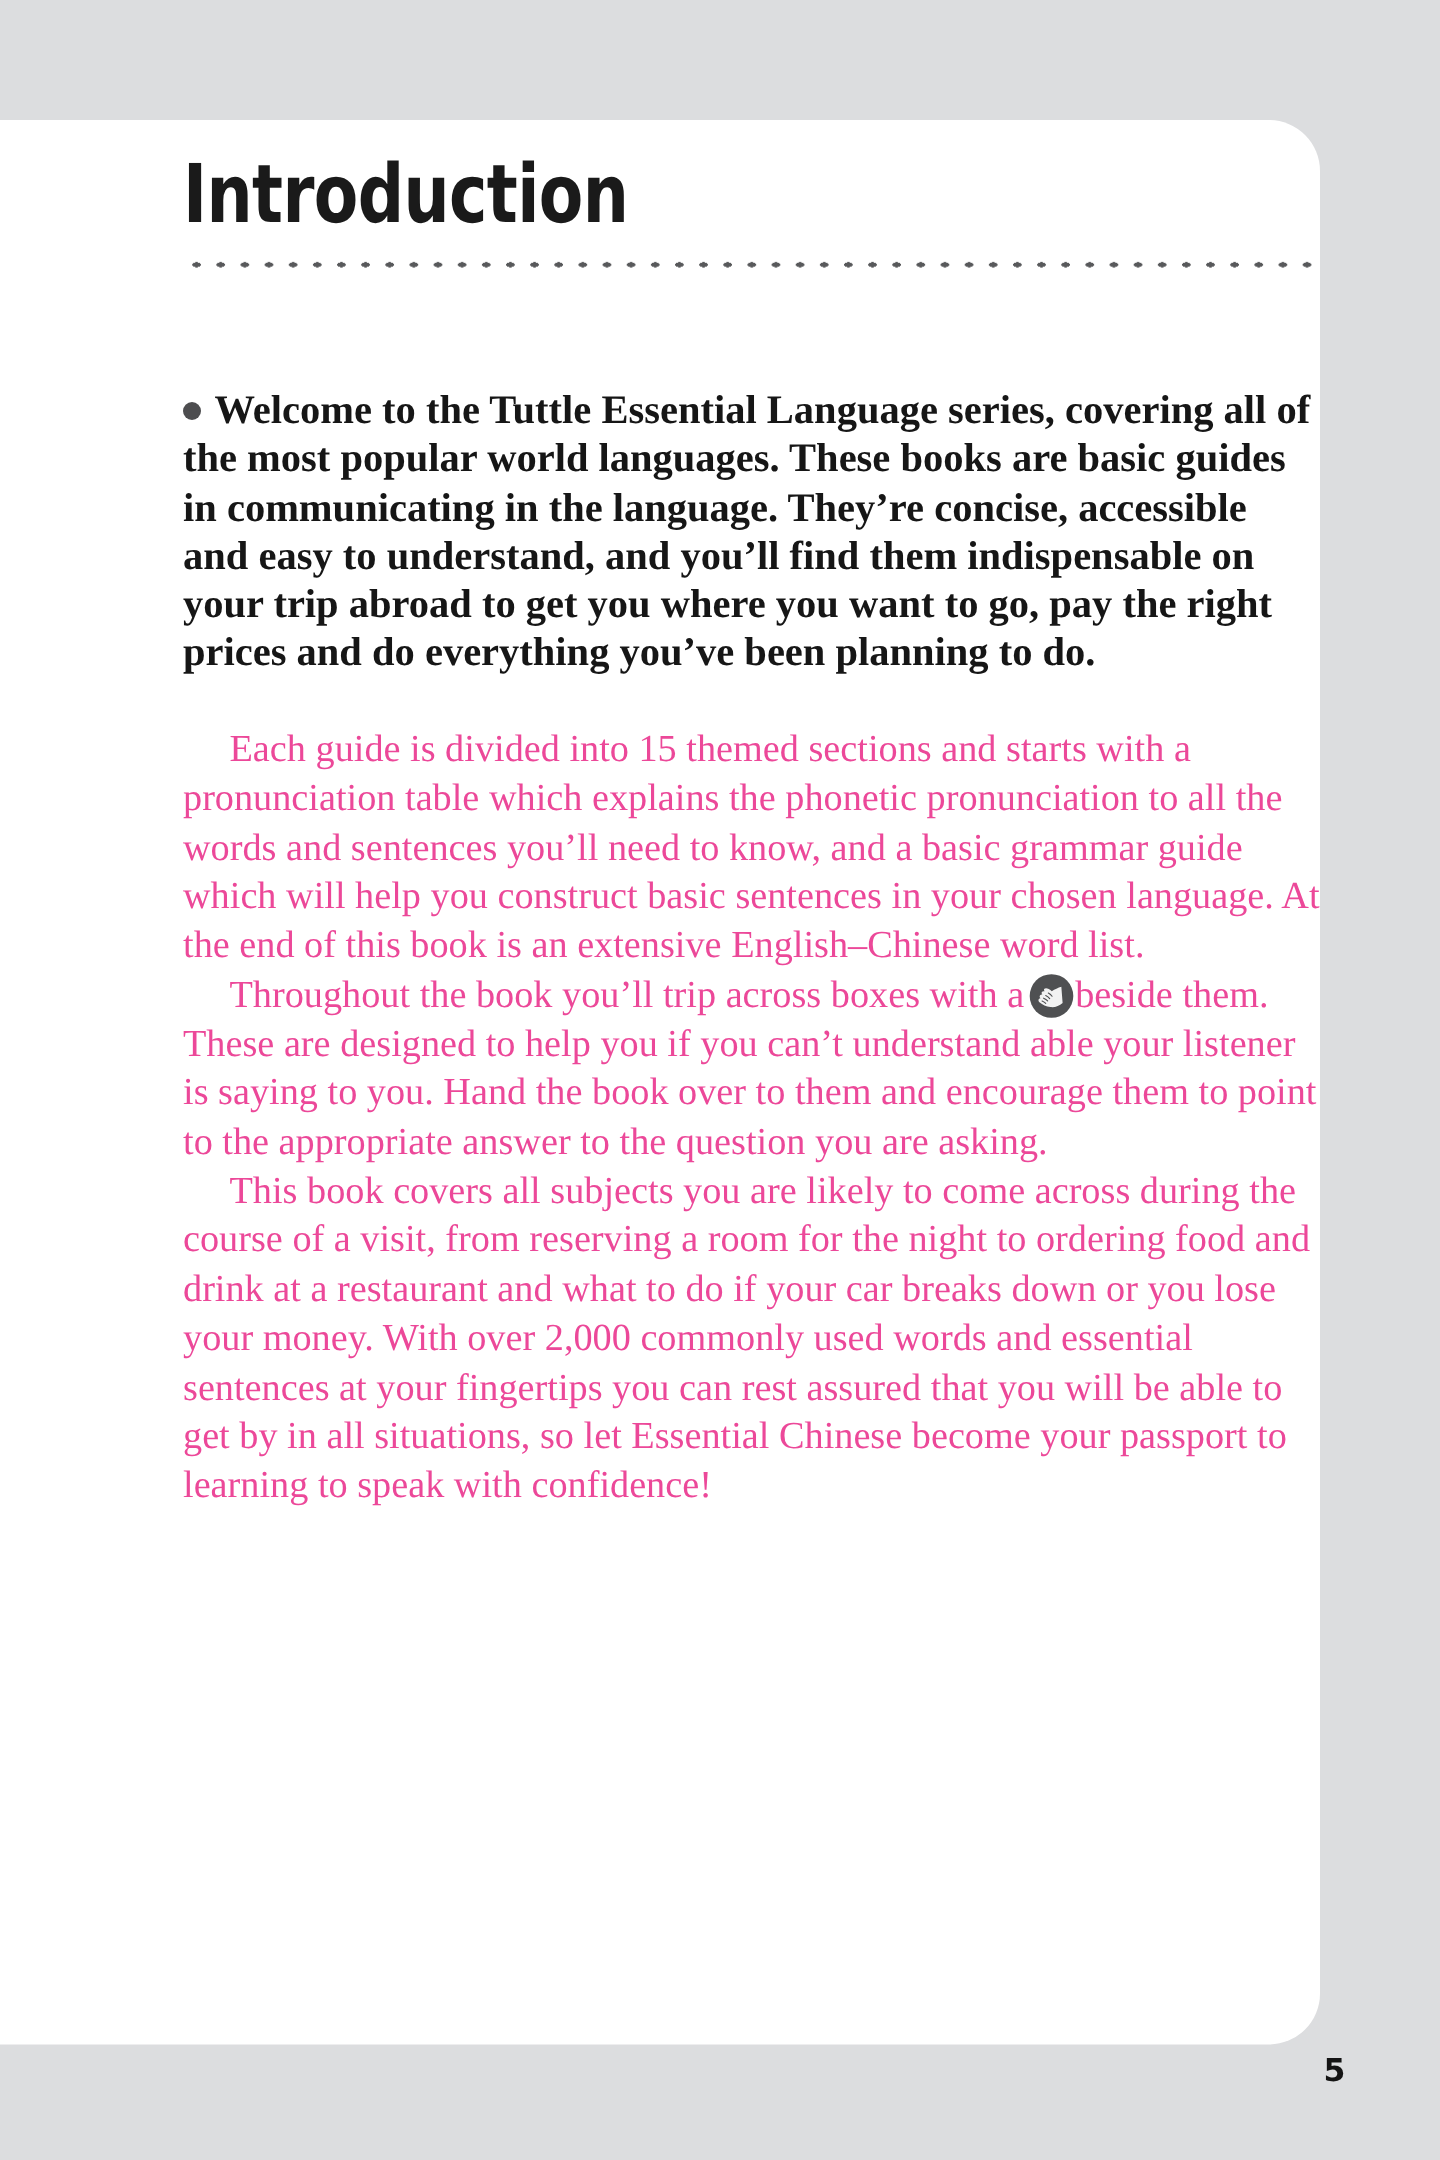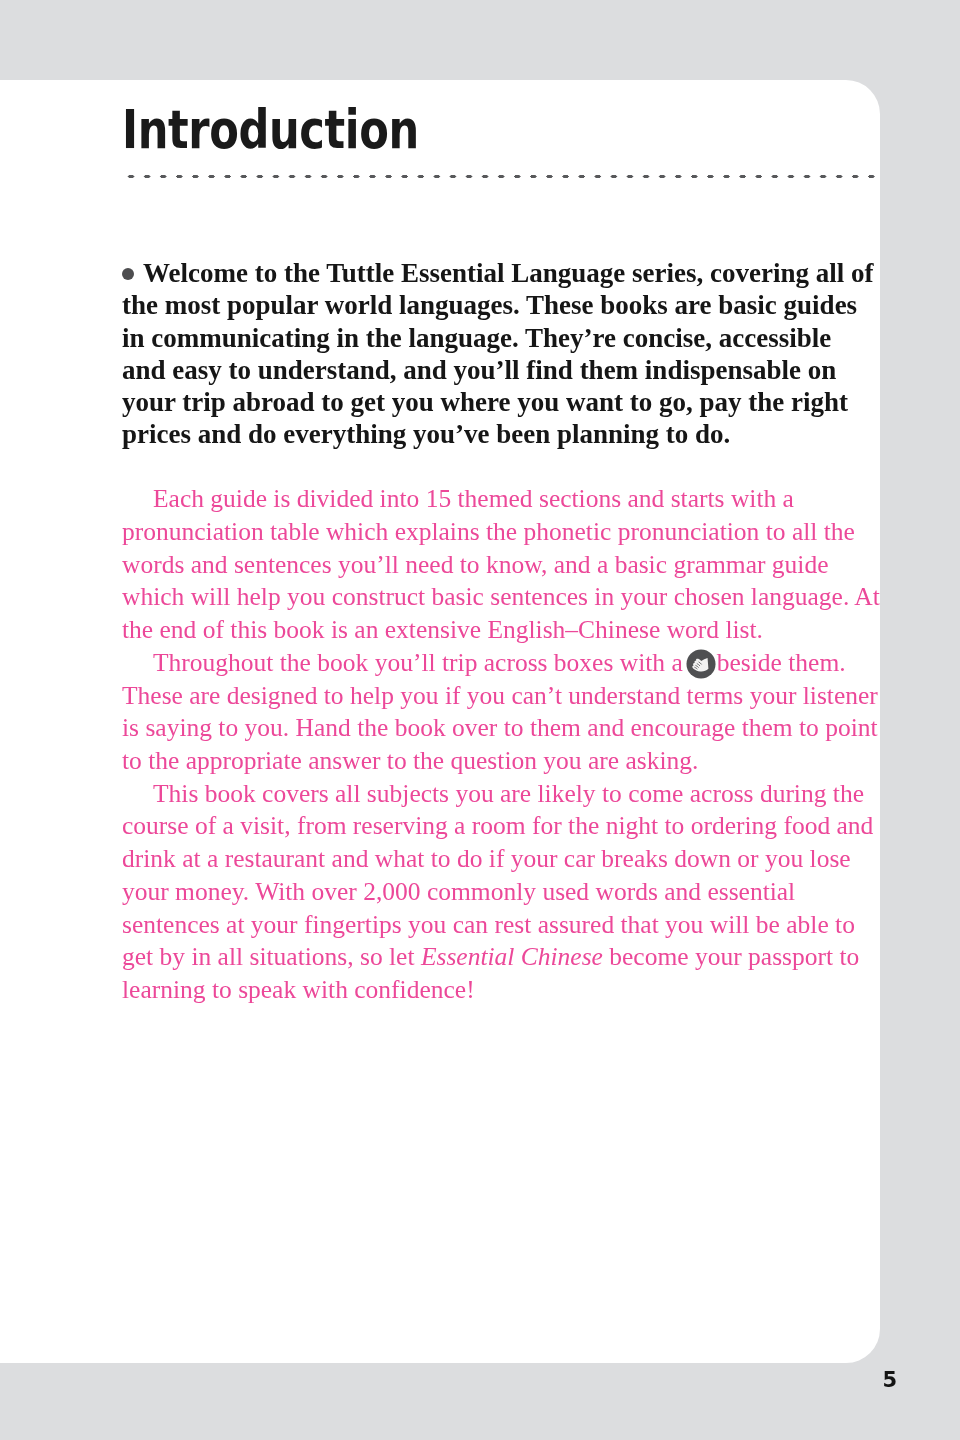--- a/index.html
+++ b/index.html
@@ -88,21 +88,20 @@
     font-size: 25.5px;
     line-height: 32.7px;
     color: #ec4899;
     width: 758px;
   }
   #body-copy p {
     margin: 0;
     text-indent: 31px;
   }
   .italic-title {
-    font-style: italic;
   }
 
   
   .hand-icon {
     display: inline-block;
     width: 30px;
     height: 30px;
     vertical-align: -0.33em;
     margin: 0 1px 0 3px;
   }
@@ -139,21 +138,21 @@
         <span>Each guide is divided into 15 themed sections and starts with a pronunciation table which explains the phonetic pronunciation to all the words and sentences you’ll need to know, and a basic grammar guide which will help you construct basic sentences in your chosen language. At the end of this book is an extensive English–Chinese word list.</span>
       </p>
 
       <p><span>Throughout the book you’ll trip across boxes with a</span><span class="hand-icon"><svg viewBox="0 0 64 64" width="30" height="30" aria-hidden="true">
             <circle cx="32" cy="32" r="31" fill="#4f5052"></circle>
             <path d="M46 19c-4.6 1.4-9.4 3.6-13.6 6.4 -1.1-1.4-2.6-2.6-4.3-3.4 -2.6-1.2-5.1-1.3-6.2-0.2 -0.9 0.9-0.7 2.3 0.3 3.6 -1.5-0.4-2.8-0.2-3.6 0.6 -1 1-0.8 2.6 0.3 4 -1.3-0.2-2.4 0.1-3.1 0.8 -1.1 1.1-0.8 3 0.6 4.5 -1 0.1-1.8 0.5-2.3 1 -1.2 1.2-0.7 3.4 1.2 5.1 3.6 3.3 9.4 5.8 15.1 6.4 6.6 0.7 12.6-1.4 17.4-5.8z" fill="#f2f2f2"></path>
             <path d="M27.5 27.8c2.2 1.2 4.1 2.8 5.3 4.5" fill="none" stroke="#4f5052" stroke-width="1.6" stroke-linecap="round"></path>
             <path d="M23.8 31.3c2.3 1.1 4.3 2.7 5.6 4.4" fill="none" stroke="#4f5052" stroke-width="1.6" stroke-linecap="round"></path>
             <path d="M20.8 35.1c2.3 1 4.3 2.4 5.7 4" fill="none" stroke="#4f5052" stroke-width="1.6" stroke-linecap="round"></path>
             <path d="M18.6 39.1c2.1 0.9 3.9 2 5.2 3.3" fill="none" stroke="#4f5052" stroke-width="1.6" stroke-linecap="round"></path>
-          </svg></span><span>beside them. These are designed to help you if you can’t understand terms your listener is saying to you. Hand the book over to them and encourage them to point to the appropriate answer to the question you are asking.</span></p>
+          </svg></span><span>beside them. These are designed to help you if you can’t understand able your listener is saying to you. Hand the book over to them and encourage them to point to the appropriate answer to the question you are asking.</span></p>
 
 
 
       <p><span>This book covers all subjects you are likely to come across during the course of a visit, from reserving a room for the night to ordering food and drink at a restaurant and what to do if your car breaks down or you lose your money. With over 2,000 commonly used words and essential sentences at your fingertips you can rest assured that you will be able to get by in all situations, so let </span><span class="italic-title">Essential Chinese</span><span> become your passport to learning to speak with confidence!</span></p>
 
     </div>
   </div>
 </div>
 
 <div id="page-number">5</div>

